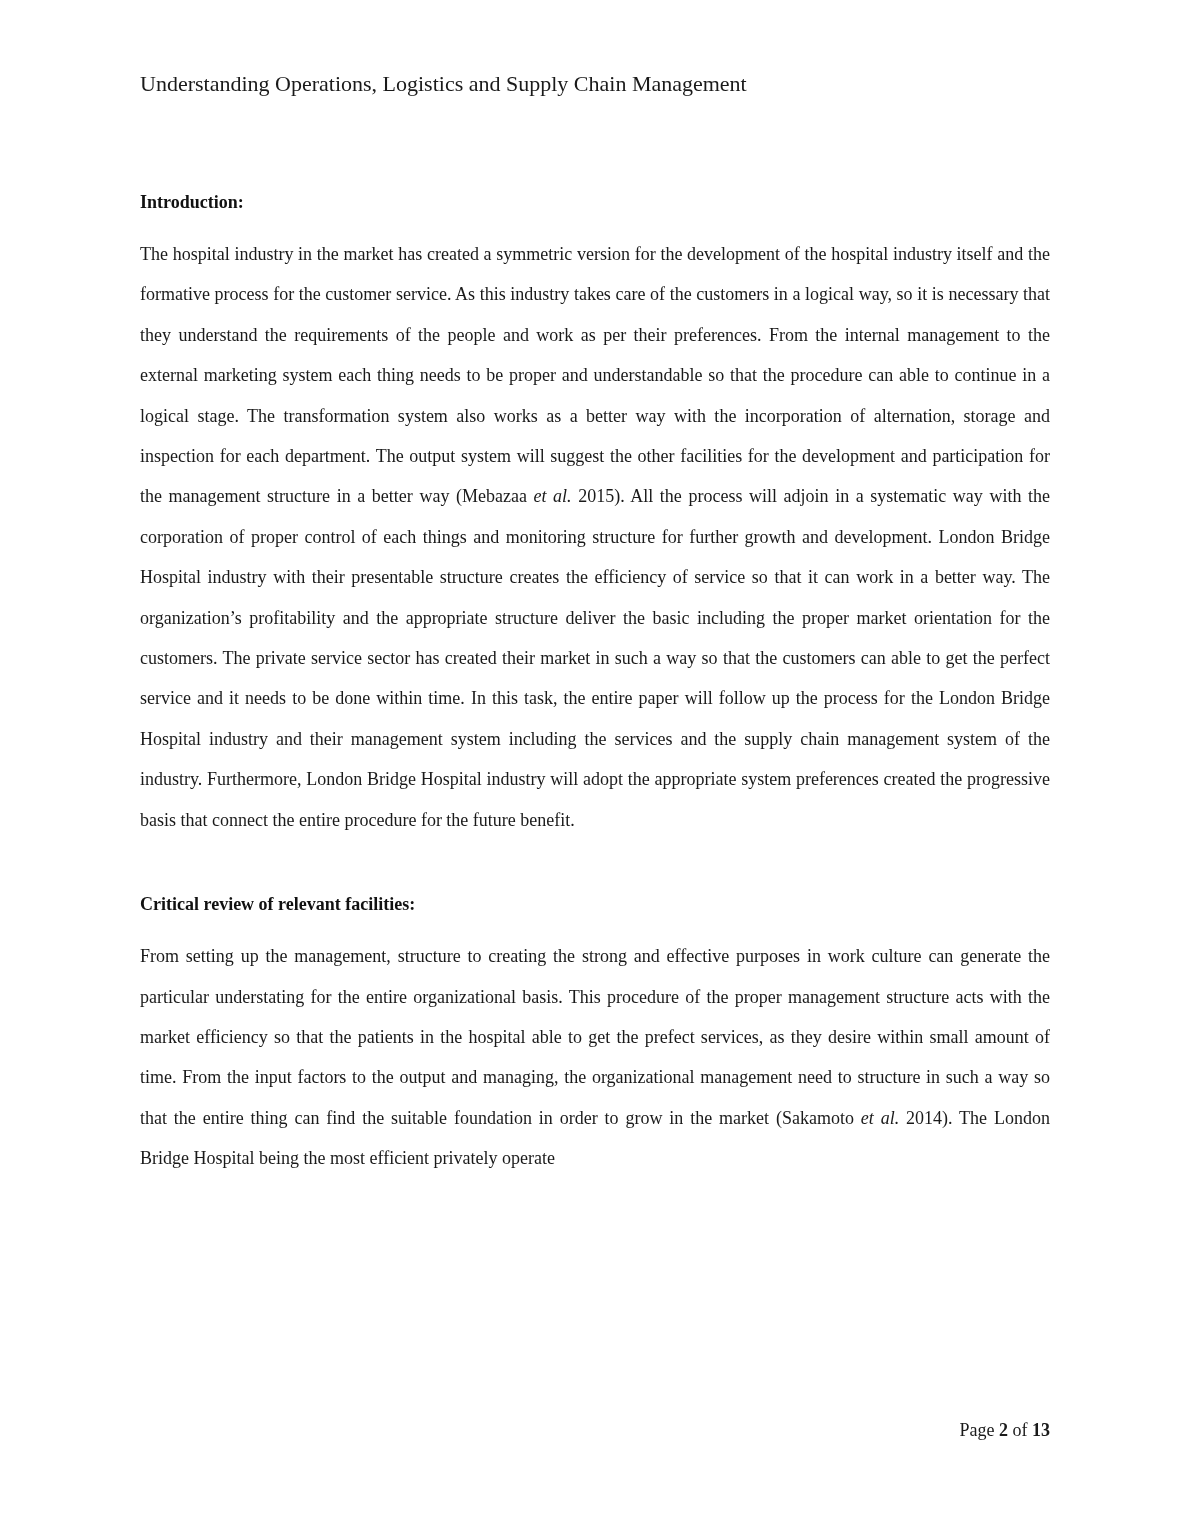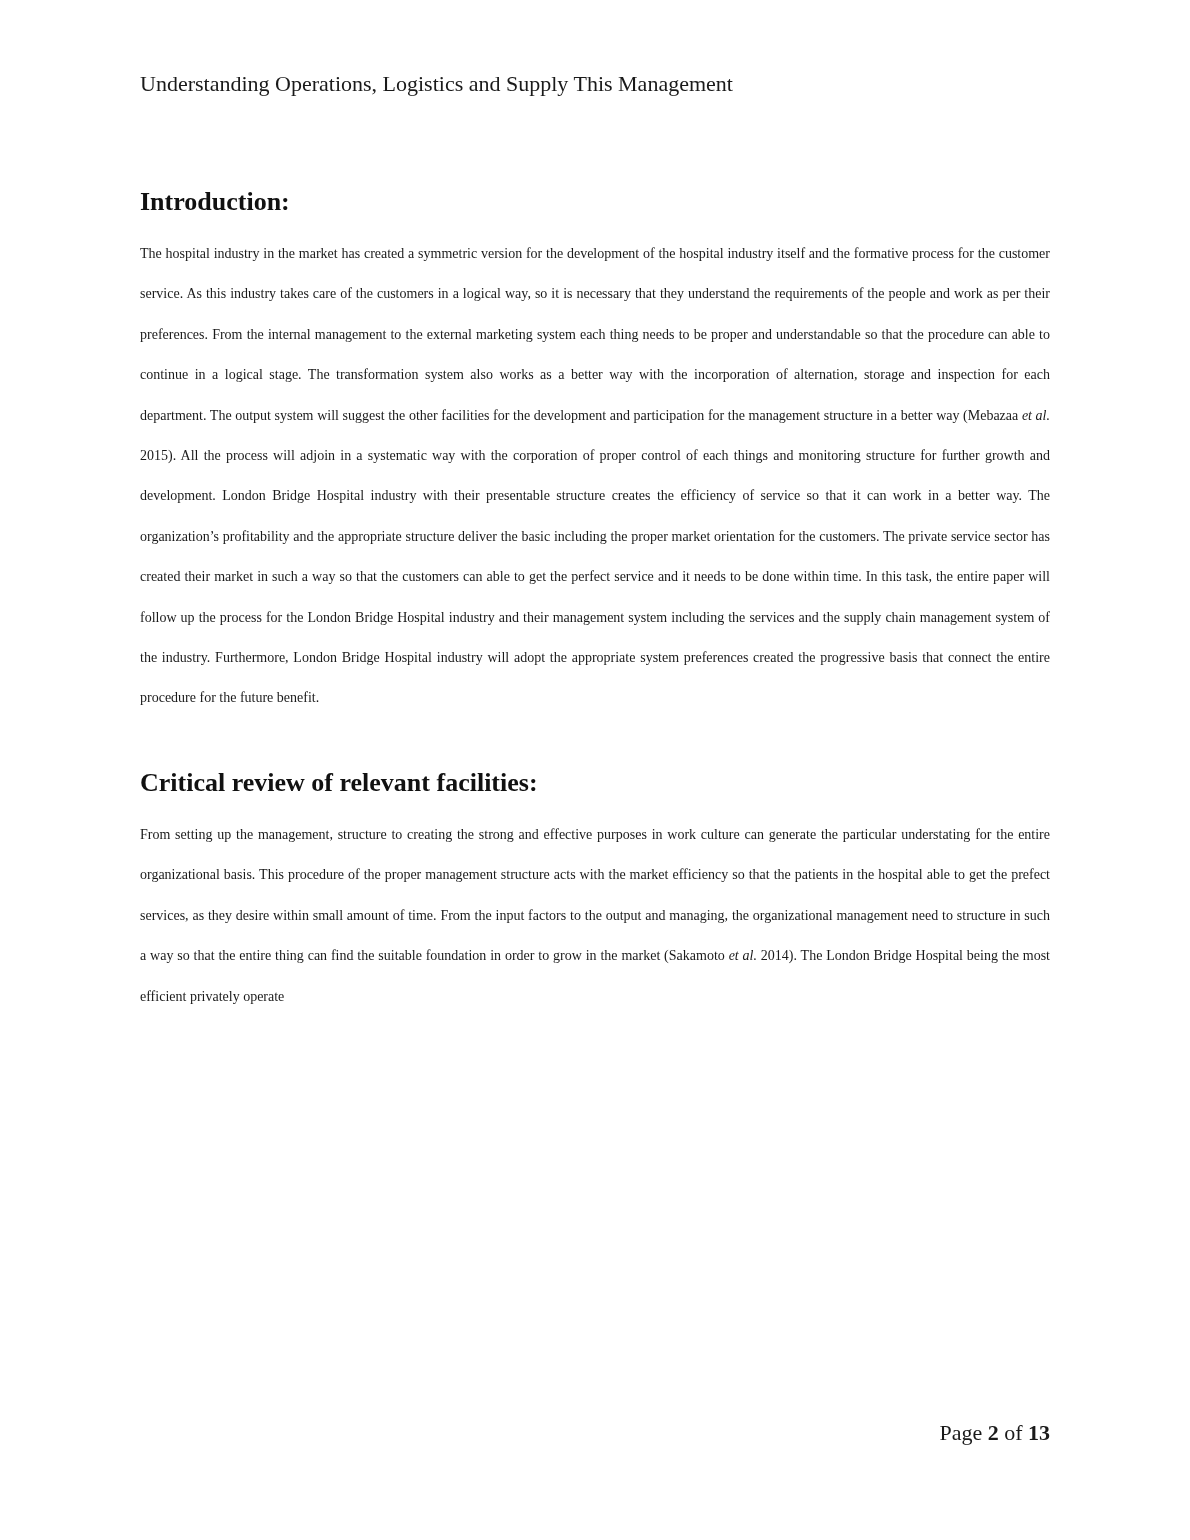--- a/index.html
+++ b/index.html
@@ -18,51 +18,51 @@
     left: 140px;
     right: 140px;
     top: 70px;
   }
   .running-header {
     font-size: 22px;
     line-height: 28px;
     font-weight: normal;
   }
   .section-heading {
-    font-size: 26px;
+    font-size: 18px;
     line-height: 32px;
     font-weight: bold;
     color: #111111;
   }
   .h-intro { margin-top: 88px; margin-bottom: 16px; }
   .h-critical { margin-top: 48px; margin-bottom: 16px; }
   .body-para {
-    font-size: 14px;
+    font-size: 18px;
     line-height: 40.4px;
     text-align: justify;
     text-justify: inter-word;
     color: #1a1a1a;
   }
   .italic { font-style: italic; }
   .bold { font-weight: bold; }
   .page-footer {
     position: absolute;
     right: 140px;
     top: 1420px;
-    font-size: 22px;
+    font-size: 18px;
     color: #1a1a1a;
   }
 </style>
 </head>
 <body>
 
 <div class="page">
   <div class="content">
 
-    <div class="running-header">Understanding Operations, Logistics and Supply This Management</div>
+    <div class="running-header">Understanding Operations, Logistics and Supply Chain Management</div>
 
     <h1 class="section-heading h-intro">Introduction:</h1>
 
     <p class="body-para"><span>The hospital industry in the market has created a symmetric version for the development of the hospital industry itself and the formative process for the customer service. As this industry takes care of the customers in a logical way, so it is necessary that they understand the requirements of the people and work as per their preferences. From the internal management to the external marketing system each thing needs to be proper and understandable so that the procedure can able to continue in a logical stage. The transformation system also works as a better way with the incorporation of alternation, storage and inspection for each department. The output system will suggest the other facilities for the development and participation for the management structure in a better way (Mebazaa </span><span class="italic">et al.</span><span> 2015). All the process will adjoin in a systematic way with the corporation of proper control of each things and monitoring structure for further growth and development. London Bridge Hospital industry with their presentable structure creates the efficiency of service so that it can work in a better way. The organization’s profitability and the appropriate structure deliver the basic including the proper market orientation for the customers. The private service sector has created their market in such a way so that the customers can able to get the perfect service and it needs to be done within time. In this task, the entire paper will follow up the process for the London Bridge Hospital industry and their management system including the services and the supply chain management system of the industry. Furthermore, London Bridge Hospital industry will adopt the appropriate system preferences created the progressive basis that connect the entire procedure for the future benefit.</span></p>
 
     <h1 class="section-heading h-critical">Critical review of relevant facilities:</h1>
 
     <p class="body-para"><span>From setting up the management, structure to creating the strong and effective purposes in work culture can generate the particular understating for the entire organizational basis. This procedure of the proper management structure acts with the market efficiency so that the patients in the hospital able to get the prefect services, as they desire within small amount of time. From the input factors to the output and managing, the organizational management need to structure in such a way so that the entire thing can find the suitable foundation in order to grow in the market (Sakamoto </span><span class="italic">et al.</span><span> 2014). The London Bridge Hospital being the most efficient privately operate</span></p>
 
   </div>

